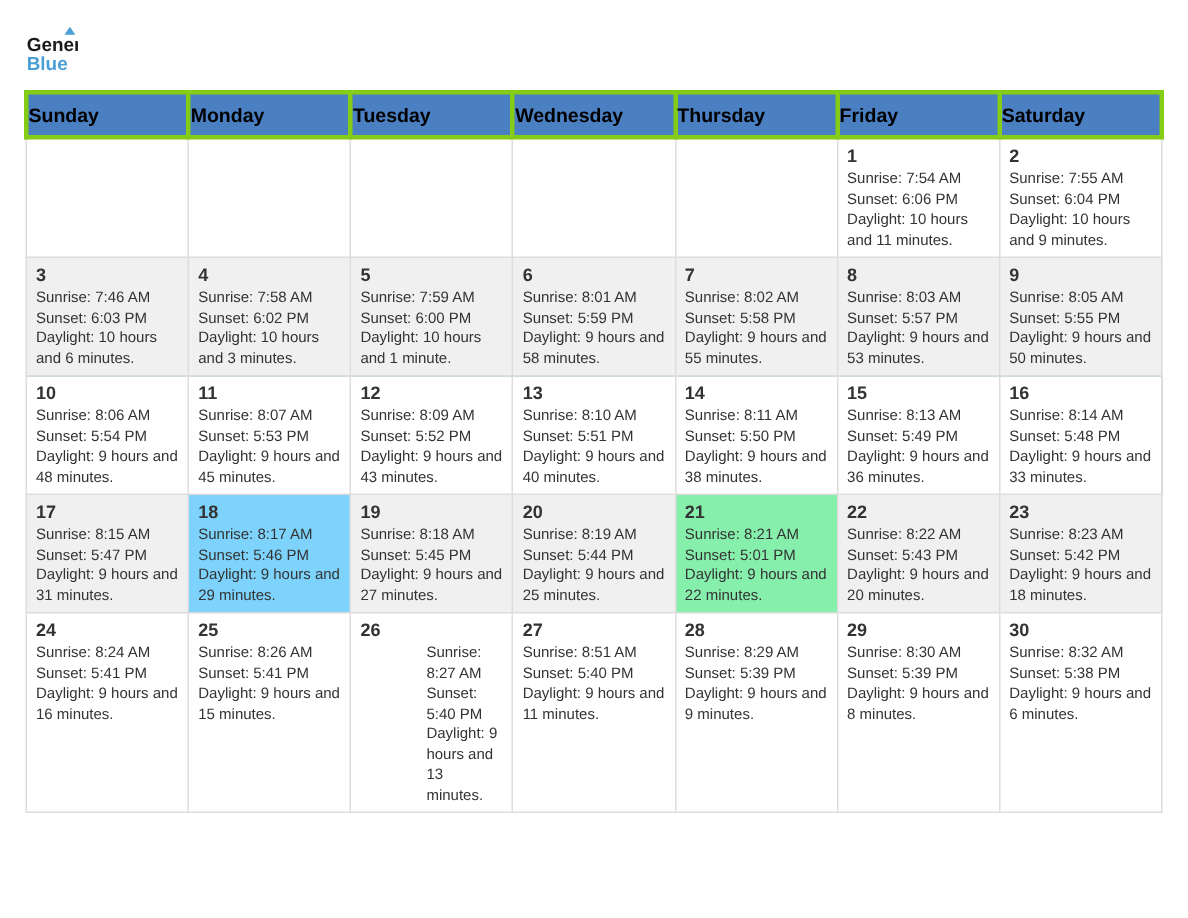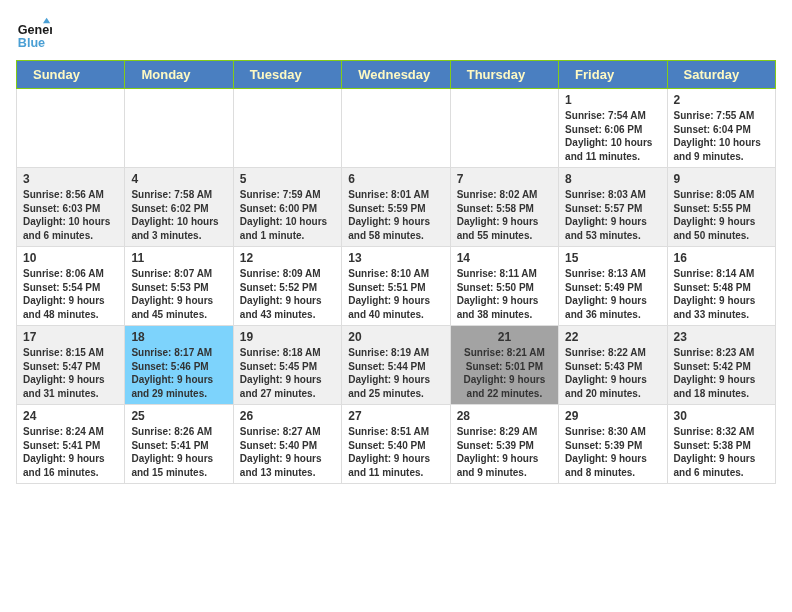--- a/index.html
+++ b/index.html
@@ -38,26 +38,26 @@
       color: #333;
       margin-top: 2px;
     }
     .calendar {
       width: 100%;
       border-collapse: collapse;
       border: 1px solid #ccc;
     }
     .calendar th {
       background: #4a7fc1;
-      color: #fef9c3;
+      color: #000000;
       font-size: 13px;
       font-weight: bold;
       text-align: left;
-      padding: 6px 16px;
-      border: 1px solid #84cc16;
+      padding: 6px 0;
+      border: 3px solid #84cc16;
     }
     .calendar td {
       vertical-align: top;
       padding: 4px 6px;
       border: 1px solid #ddd;
       width: 14.28%;
       min-height: 80px;
       font-size: 10.5px;
       color: #333;
       background: #fff;
@@ -75,21 +75,20 @@
     .day-number {
       font-weight: bold;
       font-size: 12px;
       display: block;
       margin-bottom: 2px;
     }
     .day-info {
       font-size: 10px;
       line-height: 1.35;
       color: #333;
-      font-weight: bold;
     }
   </style>
 </head>
 <body>
 
 <div class="header">
   <div class="logo">
     <svg class="logo-icon" viewBox="0 0 40 40">
       <text x="2" y="20" font-size="14" font-weight="bold" fill="#1a1a1a">General</text>
       <text x="2" y="34" font-size="14" font-weight="bold" fill="#4a9fd4">Blue</text>
@@ -134,21 +133,21 @@
         <td>
           <span class="day-number">2</span>
           <div class="day-info" style="white-space: pre-line;">Sunrise: 7:55 AM
 Sunset: 6:04 PM
 Daylight: 10 hours and 9 minutes.</div>
         </td>
       </tr>
       <tr style="background: rgb(240, 240, 240);">
         <td style="background: rgb(240, 240, 240);">
           <span class="day-number">3</span>
-          <div class="day-info" style="white-space: pre-line;">Sunrise: 8:56 AM
+          <div class="day-info" style="white-space: pre-line;">Sunrise: 7:46 AM
 Sunset: 6:03 PM
 Daylight: 10 hours and 6 minutes.</div>
         </td>
         <td style="background: rgb(240, 240, 240);">
           <span class="day-number">4</span>
           <div class="day-info" style="white-space: pre-line;">Sunrise: 7:58 AM
 Sunset: 6:02 PM
 Daylight: 10 hours and 3 minutes.</div>
         </td>
         <td style="background: rgb(240, 240, 240);">
@@ -244,21 +243,21 @@
           <div class="day-info" style="white-space: pre-line;">Sunrise: 8:18 AM
 Sunset: 5:45 PM
 Daylight: 9 hours and 27 minutes.</div>
         </td>
         <td style="background: rgb(240, 240, 240);">
           <span class="day-number">20</span>
           <div class="day-info" style="white-space: pre-line;">Sunrise: 8:19 AM
 Sunset: 5:44 PM
 Daylight: 9 hours and 25 minutes.</div>
         </td>
-        <td style="background: #a3a3a3; text-align: center;">
+        <td style="background: #86efac;">
           <span class="day-number">21</span>
           <div class="day-info" style="white-space: pre-line;">Sunrise: 8:21 AM
 Sunset: 5:01 PM
 Daylight: 9 hours and 22 minutes.</div>
         </td>
         <td style="background: rgb(240, 240, 240);">
           <span class="day-number">22</span>
           <div class="day-info" style="white-space: pre-line;">Sunrise: 8:22 AM
 Sunset: 5:43 PM
 Daylight: 9 hours and 20 minutes.</div>
@@ -278,21 +277,21 @@
 Daylight: 9 hours and 16 minutes.</div>
         </td>
         <td>
           <span class="day-number">25</span>
           <div class="day-info" style="white-space: pre-line;">Sunrise: 8:26 AM
 Sunset: 5:41 PM
 Daylight: 9 hours and 15 minutes.</div>
         </td>
         <td>
           <span class="day-number">26</span>
-          <div class="day-info" style="white-space: pre-line;">Sunrise: 8:27 AM
+          <div class="day-info" style="white-space: pre-line; margin-left: 44px;">Sunrise: 8:27 AM
 Sunset: 5:40 PM
 Daylight: 9 hours and 13 minutes.</div>
         </td>
         <td>
           <span class="day-number">27</span>
           <div class="day-info" style="white-space: pre-line;">Sunrise: 8:51 AM
 Sunset: 5:40 PM
 Daylight: 9 hours and 11 minutes.</div>
         </td>
         <td>

